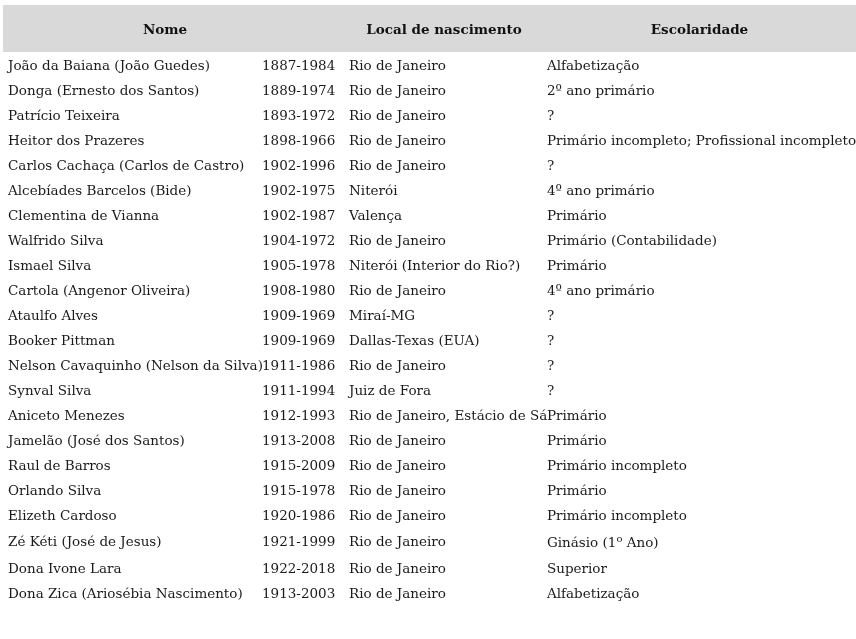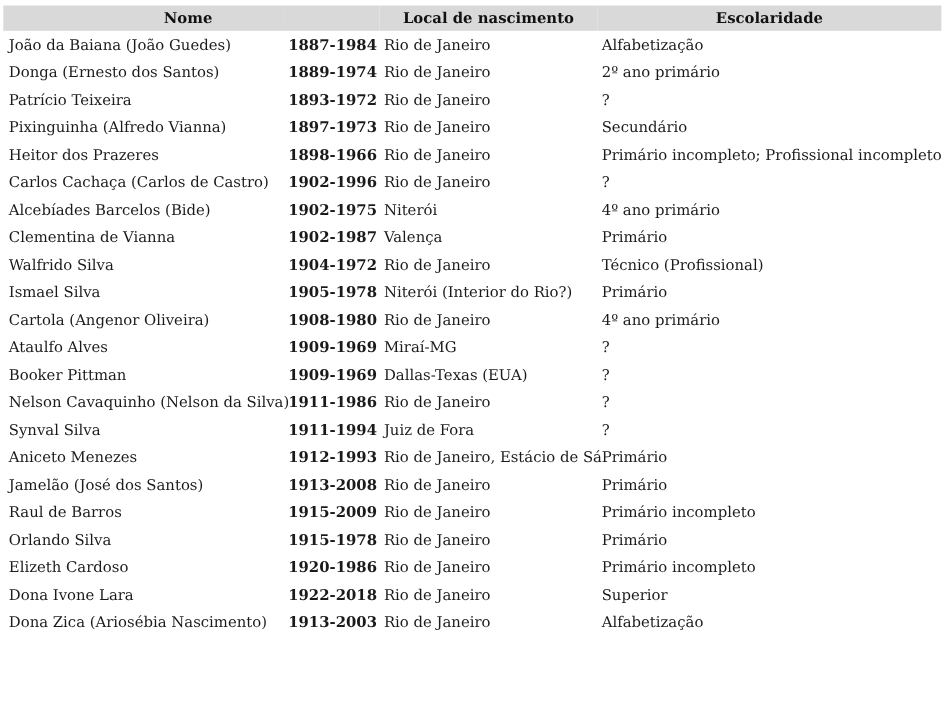--- a/index.html
+++ b/index.html
@@ -25,35 +25,35 @@
       width: 853px;
     }
     col.c-name { width: 256px; }
     col.c-years { width: 86px; }
     col.c-place { width: 198px; }
     col.c-edu { width: 313px; }
     thead th {
       background: #d9d9d9;
       font-weight: bold;
       height: 23px;
-      padding: 0;
+      padding: 12px;
       text-align: center;
       font-size: 13.5px;
       color: #111;
     }
     th.h-name { text-align: center; padding-left: 80px; }
     tbody td {
       height: 25px;
       padding: 0 0 0 5px;
       white-space: nowrap;
       overflow: visible;
       vertical-align: middle;
       font-size: 13.5px;
     }
-    td.years { padding-left: 3px; font-weight: bold; }
+    td.years { padding-left: 3px; }
     td.place { padding-left: 4px; margin-top: 10px; }
     td.edu { padding-left: 4px; }
     tr.tall td { height: 28px; }
     .sup-o { font-size: 10px; vertical-align: 5px; }
   </style>
 </head>
 <body>
 
 <table>
   <colgroup>
@@ -83,26 +83,20 @@
       <td class="place">Rio de Janeiro</td>
       <td class="edu">2º ano primário</td>
     </tr>
     <tr>
       <td class="name">Patrício Teixeira</td>
       <td class="years">1893-1972</td>
       <td class="place">Rio de Janeiro</td>
       <td class="edu">?</td>
     </tr>
     <tr>
-      <td class="name">Pixinguinha (Alfredo Vianna)</td>
-      <td class="years">1897-1973</td>
-      <td class="place">Rio de Janeiro</td>
-      <td class="edu">Secundário</td>
-    </tr>
-    <tr>
       <td class="name">Heitor dos Prazeres</td>
       <td class="years">1898-1966</td>
       <td class="place">Rio de Janeiro</td>
       <td class="edu">Primário incompleto; Profissional incompleto</td>
     </tr>
     <tr>
       <td class="name">Carlos Cachaça (Carlos de Castro)</td>
       <td class="years">1902-1996</td>
       <td class="place">Rio de Janeiro</td>
       <td class="edu">?</td>
@@ -116,21 +110,21 @@
     <tr>
       <td class="name">Clementina de Vianna</td>
       <td class="years">1902-1987</td>
       <td class="place">Valença</td>
       <td class="edu">Primário</td>
     </tr>
     <tr>
       <td class="name">Walfrido Silva</td>
       <td class="years">1904-1972</td>
       <td class="place">Rio de Janeiro</td>
-      <td class="edu">Técnico (Profissional)</td>
+      <td class="edu">Primário (Contabilidade)</td>
     </tr>
     <tr>
       <td class="name">Ismael Silva</td>
       <td class="years">1905-1978</td>
       <td class="place">Niterói (Interior do Rio?)</td>
       <td class="edu">Primário</td>
     </tr>
     <tr>
       <td class="name">Cartola (Angenor Oliveira)</td>
       <td class="years">1908-1980</td>
@@ -183,20 +177,26 @@
       <td class="name">Orlando Silva</td>
       <td class="years">1915-1978</td>
       <td class="place">Rio de Janeiro</td>
       <td class="edu">Primário</td>
     </tr>
     <tr>
       <td class="name">Elizeth Cardoso</td>
       <td class="years">1920-1986</td>
       <td class="place">Rio de Janeiro</td>
       <td class="edu">Primário incompleto</td>
+    </tr>
+    <tr class="tall">
+      <td class="name">Zé Kéti (José de Jesus)</td>
+      <td class="years">1921-1999</td>
+      <td class="place">Rio de Janeiro</td>
+      <td class="edu"><span>Ginásio (1</span><span class="sup-o">o</span><span> Ano)</span></td>
     </tr>
     <tr>
       <td class="name">Dona Ivone Lara</td>
       <td class="years">1922-2018</td>
       <td class="place">Rio de Janeiro</td>
       <td class="edu">Superior</td>
     </tr>
     <tr>
       <td class="name">Dona Zica (Ariosébia Nascimento)</td>
       <td class="years">1913-2003</td>

